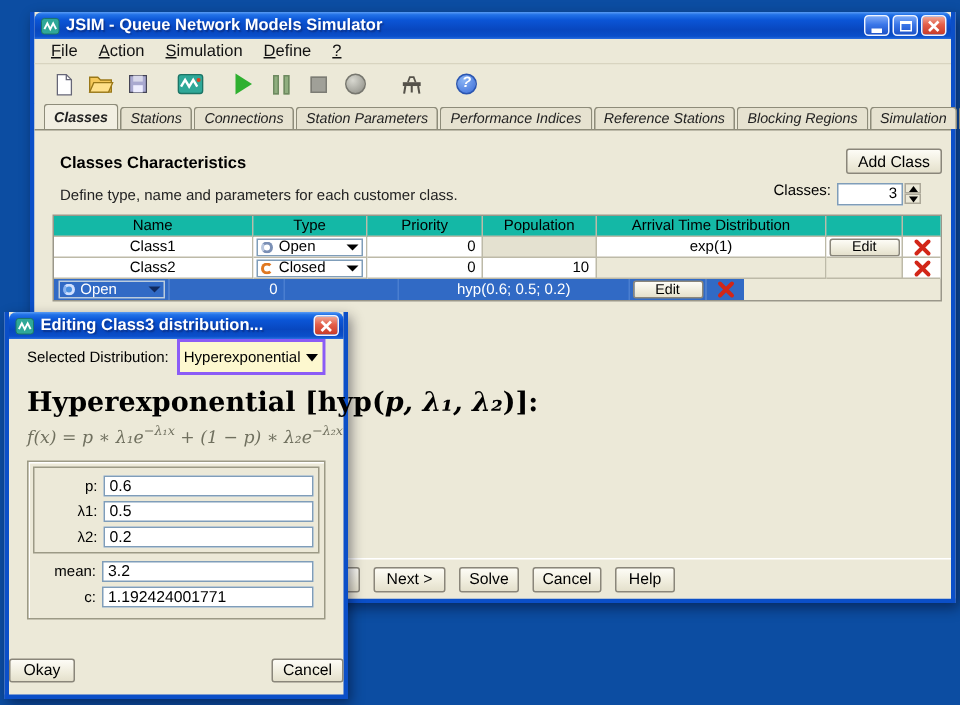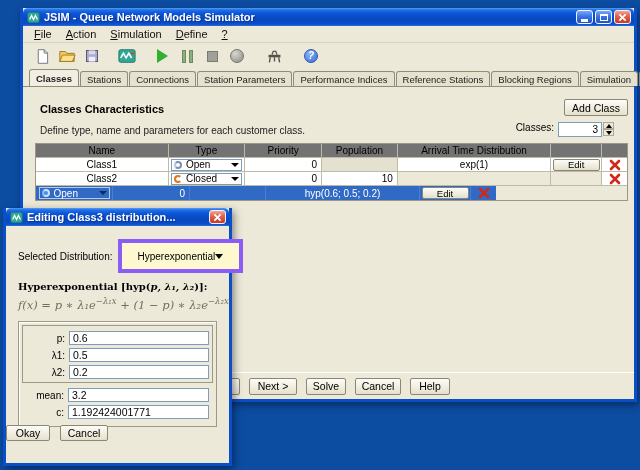--- a/index.html
+++ b/index.html
@@ -43,21 +43,21 @@
   .sphere { width:14px; height:14px; border-radius:50%; border:1px solid #76766e;
             background:radial-gradient(circle at 35% 30%,#d8d8d0,#8a8a82); }
   .help-circle { width:14px; height:14px; border-radius:50%; border:1px solid #2a55b0;
                  background:radial-gradient(circle at 35% 30%,#8ab4f4,#3a6cd8); position:relative; }
   .help-circle::after { content:"?"; position:absolute; left:0; right:0; top:0px; text-align:center;
                         color:#fff; font-size:10px; font-weight:bold; }
 
   .tabbar { height:17px; flex:0 0 17px; display:flex; align-items:flex-end; padding-left:6px;
             background:#ece9d8; position:relative; z-index:2; }
   .tab { font-size:9.5px; color:#222; padding:2px 6px 1px; border:1px solid #8e8c7a; border-bottom:0;
-         border-radius:3px 3px 0 0; margin-right:1px; background:#e6e2d0; height:15px; white-space:nowrap; }
+         border-radius:3px 3px 0 0; margin-right:1px; background:#e6e2d0; height:15px; white-space:nowrap;font-style:italic; }
   .tab.active { font-weight:bold; background:#f2efe2; height:17px; padding-top:3px; }
 
   .content { flex:1; background:#ece9d8; position:relative; border-top:1px solid #8e8c7a; }
   .section-title { position:absolute; left:17px; top:16px; font-size:11px; font-weight:bold; color:#000; }
   .section-sub   { position:absolute; left:17px; top:38px; font-size:10px; color:#222; }
 
   .btn { display:inline-flex; align-items:center; justify-content:center;
          background:linear-gradient(180deg,#fdfcf6,#efecdc 60%,#e4e0cc);
          border:1px solid #8a867a; border-radius:2px; font-size:10.5px; color:#000; }
   .add-class { position:absolute; right:6px; top:12px; width:64px; height:17px; }
@@ -71,21 +71,21 @@
                     display:flex; align-items:center; justify-content:center; }
   .spin-btns .up::after { content:""; border-left:3px solid transparent; border-right:3px solid transparent; border-bottom:4px solid #000; }
   .spin-btns .dn::after { content:""; border-left:3px solid transparent; border-right:3px solid transparent; border-top:4px solid #000; }
 
   
   .table { position:absolute; left:12px; top:56px; width:593px; border:1px solid #9a978a; font-size:10px; }
   .trow { display:flex; height:14px; }
   .trow.header { background:#efecdf; font-weight:normal; }
   .cell { border-right:1px solid #bdbaa8; border-bottom:1px solid #bdbaa8; height:100%;
           display:flex; align-items:center; justify-content:center; overflow:hidden; background:#fff; }
-  .trow.header .cell { background:#737373;text-align:center; }
+  .trow.header .cell { background:#14b8a6;text-align:center; }
   .trow:last-child .cell { border-bottom:0; }
   .c-name{width:133px;} .c-type{width:77px;} .c-prio{width:77px; justify-content:flex-end; padding-right:4px;}
   .c-pop{width:76px; justify-content:flex-end; padding-right:4px;} .c-dist{width:154px;}
   .c-edit{width:51px;} .c-del{width:25px; border-right:0;}
   .trow.header .c-prio, .trow.header .c-pop { justify-content:center; padding-right:0; }
   .cell.disabled { background:#e4e1d0; }
   .cell.plain { background:#ece9d8; }
   .trow.selected .cell { background:#316ac5; color:#fff; border-right-color:#4a7ed0; }
   .trow.selected .cell.c-edit, .trow.selected .cell.c-del { background:#316ac5; }
   .combo { display:flex; align-items:center; width:71px; height:12px; border:1px solid #7f9db9;
@@ -102,40 +102,40 @@
 
   
   .footer { flex:0 0 27px; display:flex; align-items:center; gap:9px; padding-left:165px;
             background:#ece9d8; border-top:1px solid #fff; box-shadow:0 -1px 0 #9a978a; }
   .fbtn { height:17px; }
   .w-back{width:52px;} .w-next{width:48px;} .w-solve{width:40px;} .w-cancel{width:46px;} .w-help{width:40px;}
 
   
   .dialog { left:3px; top:208px; width:229px; height:258px; z-index:10; }
   .dialog-body { flex:1; padding:0 12px; position:relative; }
-  .dist-row { margin-top:13px; display:flex; align-items:center; }
+  .dist-row { display:flex; align-items:center; }
   .dist-row .lab { font-size:10px; white-space:nowrap; }
-  .dist-combo { flex:1; margin-left:5px; height:34px; border:4px solid #8b5cf6; background:#fdf8cf;
-                display:flex; align-items:center; padding:0 16px; }
+  .dist-combo { flex:1; margin-left:5px; height:24px; border:2px solid #8b5cf6; background:#fdf8cf;
+                display:flex; align-items:center; padding:0 3px; }
   .dist-combo .ctext { flex:1; font-size:10px; }
   .dist-combo .arrow { width:0; height:0; border-left:4px solid transparent; border-right:4px solid transparent; border-top:5px solid #000; }
   .formula-title { margin-top:8px; font-family:"DejaVu Serif","Liberation Serif",serif;
-                   font-size:10px; font-weight:bold; color:#000; white-space:nowrap; }
+                   font-size:18px; font-weight:bold; color:#000; white-space:nowrap; }
   .formula-title .vars { font-style:italic; }
   .formula-body { margin-top:4px; font-family:"DejaVu Serif","Liberation Serif",serif;
                   font-style:italic; font-size:11.5px; color:#70705f; white-space:nowrap; }
   .formula-body sup { font-size:8.5px; vertical-align:5px; }
   .pbox { margin-top:9px; border:1px solid #9c9a86; box-shadow:inset 1px 1px 0 #fff; padding:3px; }
   .pbox-inner { border:1px solid #9c9a86; padding:2px 4px 3px; }
   .prow { display:flex; align-items:center; margin-top:3px; }
   .prow .lab { width:38px; text-align:right; font-size:10px; margin-right:4px; flex:0 0 38px; }
   .textbox { flex:1; height:14px; border:1px solid #7f9db9; background:#fff; font-size:10.5px;
              padding:0 0 0 3px; font-family:"Liberation Sans",sans-serif; }
   .derived { padding:2px 4px 4px; }
-  .dlg-buttons { position:absolute; left:0; right:0; bottom:22px; display:flex; justify-content:flex-start; gap:10px; }
+  .dlg-buttons { position:absolute; left:0; right:0; bottom:8px; display:flex; justify-content:space-between; gap:10px; }
   .dlg-btn { height:16px; } .w-okay{width:44px;} .w-dcancel{width:48px;}
 
   svg { display:block; }
 </style>
 </head>
 <body>
 
 <div class="desktop">
 
   <div class="window main">

